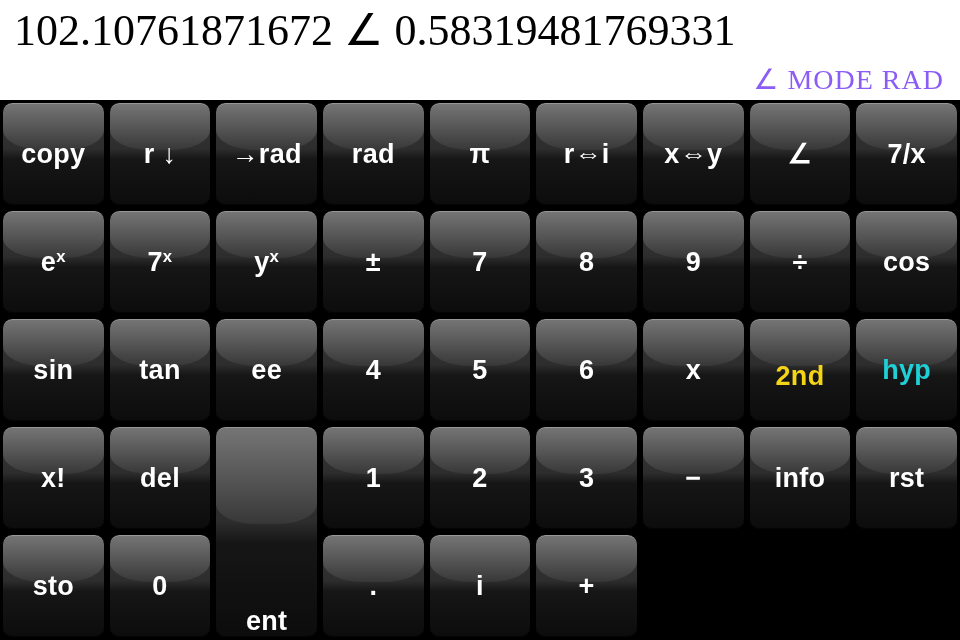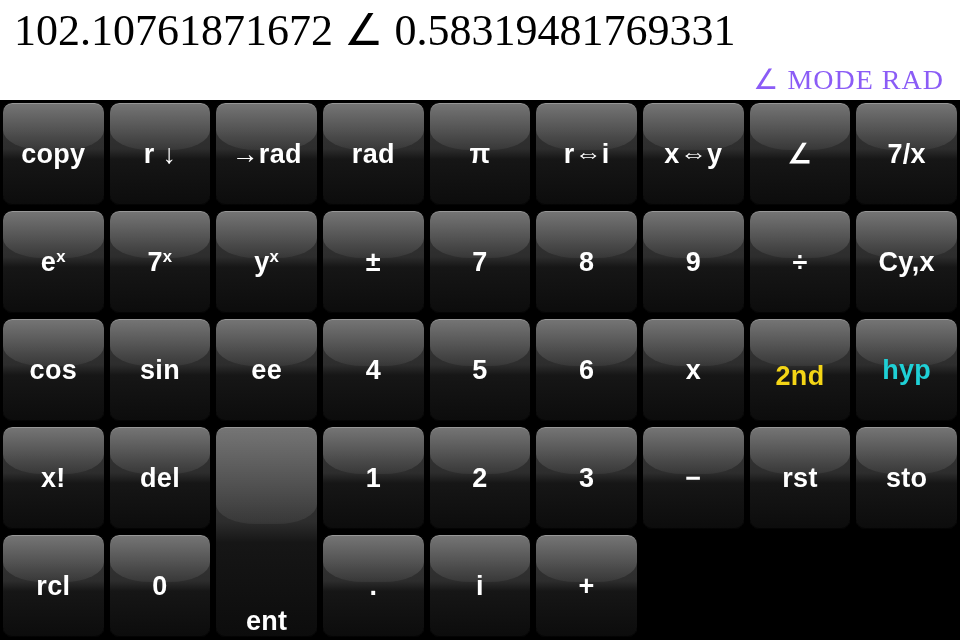--- a/index.html
+++ b/index.html
@@ -93,27 +93,27 @@
         <span class="key-label">8</span>
       </div>
     <div class="key">
         <span class="key-label">9</span>
       </div>
     <div class="key">
         <span class="key-label">÷</span>
       </div>
 
     <div class="key">
-        <span class="key-label">Cy,x</span>
-      </div>
-    <div class="key">
         <span class="key-label">cos</span>
       </div>
     <div class="key">
         <span class="key-label">sin</span>
+      </div>
+    <div class="key">
+        <span class="key-label">tan</span>
       </div>
     <div class="key">
         <span class="key-label">ee</span>
       </div>
     <div class="key">
         <span class="key-label">4</span>
       </div>
     <div class="key">
         <span class="key-label">5</span>
       </div>
@@ -146,27 +146,27 @@
         <span class="key-label">2</span>
       </div>
     <div class="key">
         <span class="key-label">3</span>
       </div>
     <div class="key">
         <span class="key-label">−</span>
       </div>
 
     <div class="key">
+        <span class="key-label">info</span>
+      </div>
+    <div class="key">
         <span class="key-label">rst</span>
       </div>
     <div class="key">
         <span class="key-label">sto</span>
-      </div>
-    <div class="key">
-        <span class="key-label">rcl</span>
       </div>
     <div class="key">
         <span class="key-label">0</span>
       </div>
     <div class="key">
         <span class="key-label">.</span>
       </div>
     <div class="key">
         <span class="key-label">i</span>
       </div>

